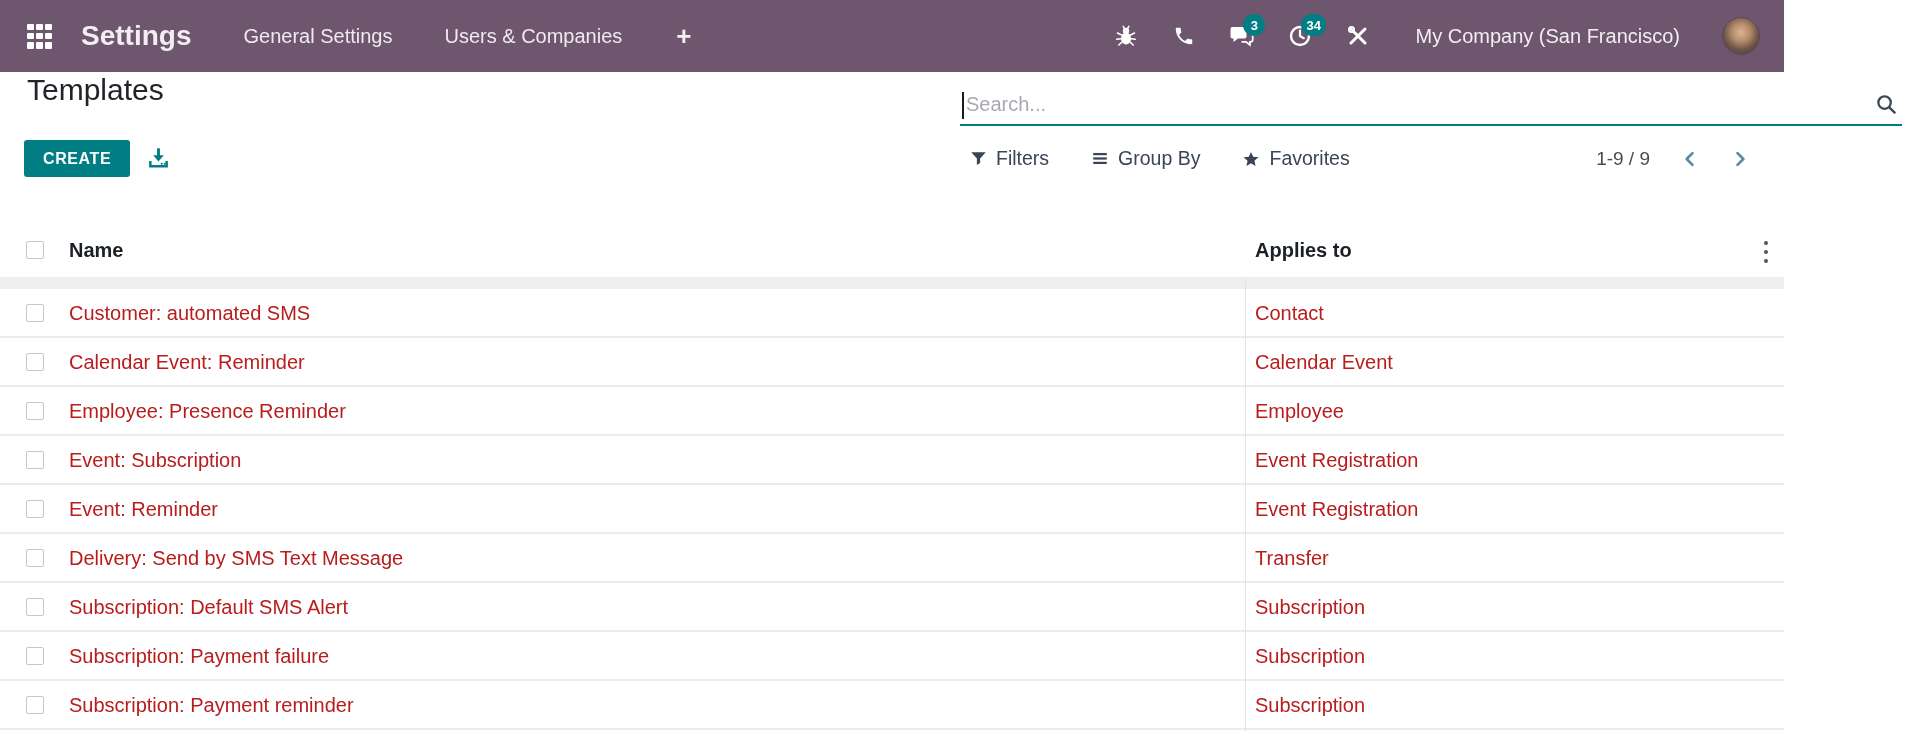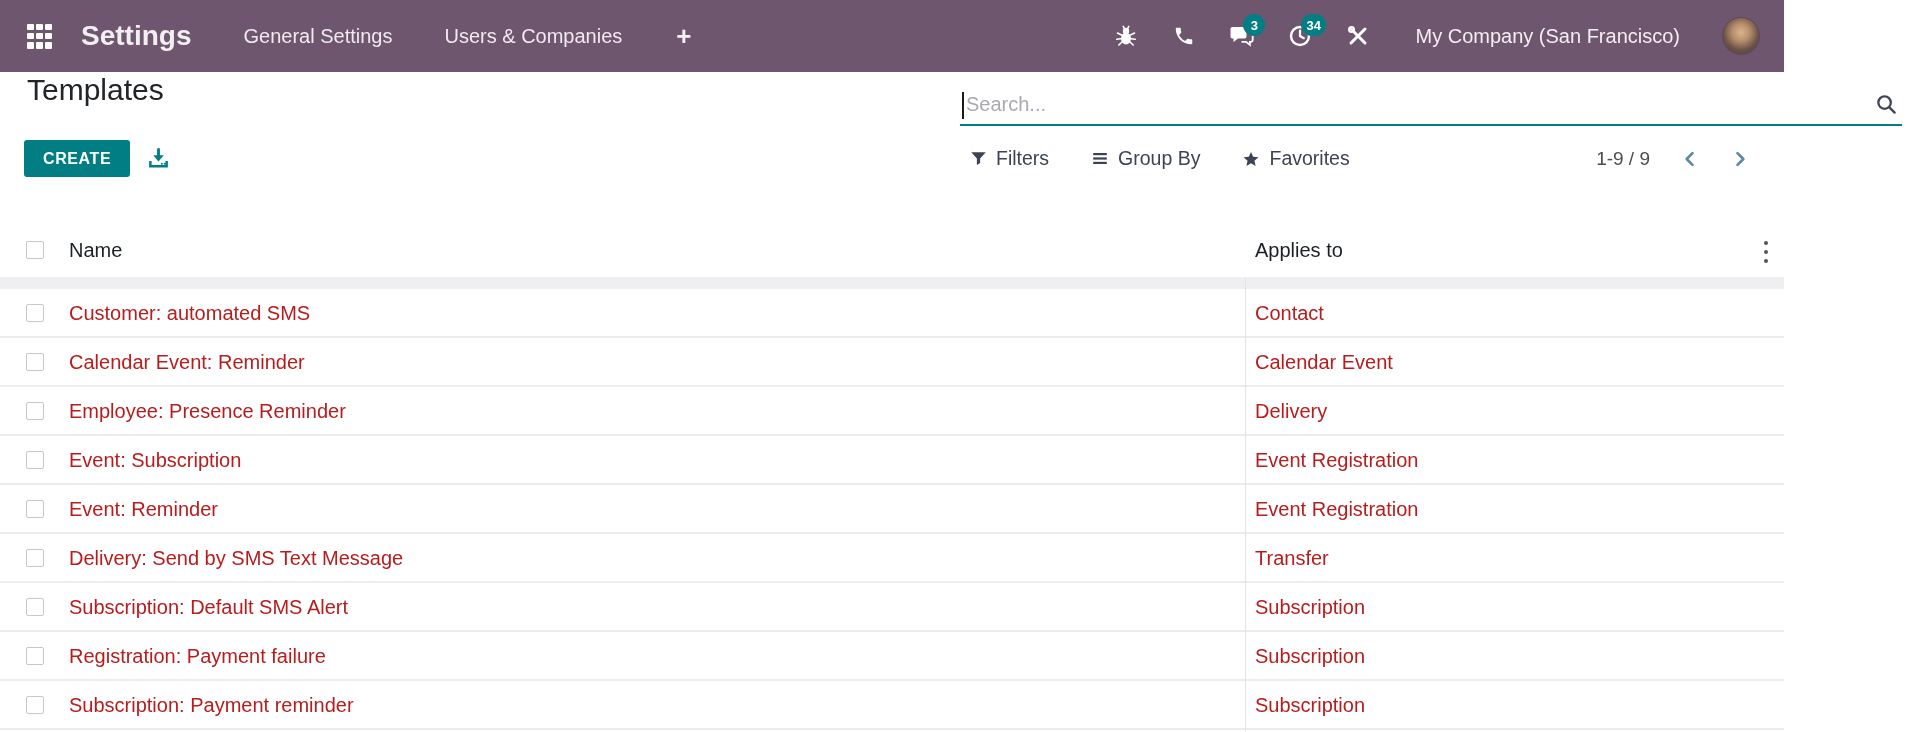--- a/index.html
+++ b/index.html
@@ -57,21 +57,21 @@
   .facet svg { display:block; }
 
   .pager { position:absolute; right:34px; top:140px; height:37px; display:flex;
            align-items:center; }
   .pager-value { font-size:19px; color:#4c4c4c; cursor:pointer; }
   .pager-btn { margin-left:30px; color:#5b8aa6; cursor:pointer; display:flex; align-items:center; }
 
   
   .thead { position:absolute; top:224px; left:0; right:0; height:53px; background:#fff; }
   .thead .col-label { position:absolute; top:0; line-height:53px; font-size:20px;
-                      font-weight:normal; color:#1b2026; cursor:pointer; }
+                      font-weight:bold; color:#1b2026; cursor:pointer; }
   .col-name  { left:69px; }
   .col-applies { left:1255px; }
   .kebab { position:absolute; right:14px; top:15px; color:#555; cursor:pointer; }
 
   .band { position:absolute; top:277px; left:0; right:0; height:12px; background:#efeff1; }
   .col-divider { position:absolute; left:1245px; top:277px; bottom:0; width:1px;
                  background:#e3e3e6; z-index:3; }
 
   .rows { position:absolute; top:289px; left:0; right:0; bottom:0; overflow:hidden; }
   .row { position:relative; height:49px; border-bottom:2px solid #ececee; background:#fff;
@@ -247,21 +247,21 @@
       <span class="cell applies">Contact</span>
     </div>
     <div class="row">
       <span class="cb"></span>
       <span class="cell name">Calendar Event: Reminder</span>
       <span class="cell applies">Calendar Event</span>
     </div>
     <div class="row">
       <span class="cb"></span>
       <span class="cell name">Employee: Presence Reminder</span>
-      <span class="cell applies">Delivery</span>
+      <span class="cell applies">Employee</span>
     </div>
     <div class="row">
       <span class="cb"></span>
       <span class="cell name">Event: Subscription</span>
       <span class="cell applies">Event Registration</span>
     </div>
     <div class="row">
       <span class="cb"></span>
       <span class="cell name">Event: Reminder</span>
       <span class="cell applies">Event Registration</span>
@@ -271,21 +271,21 @@
       <span class="cell name">Delivery: Send by SMS Text Message</span>
       <span class="cell applies">Transfer</span>
     </div>
     <div class="row">
       <span class="cb"></span>
       <span class="cell name">Subscription: Default SMS Alert</span>
       <span class="cell applies">Subscription</span>
     </div>
     <div class="row">
       <span class="cb"></span>
-      <span class="cell name">Registration: Payment failure</span>
+      <span class="cell name">Subscription: Payment failure</span>
       <span class="cell applies">Subscription</span>
     </div>
     <div class="row">
       <span class="cb"></span>
       <span class="cell name">Subscription: Payment reminder</span>
       <span class="cell applies">Subscription</span>
     </div>
   </div>
 
   <div class="col-divider"></div>

